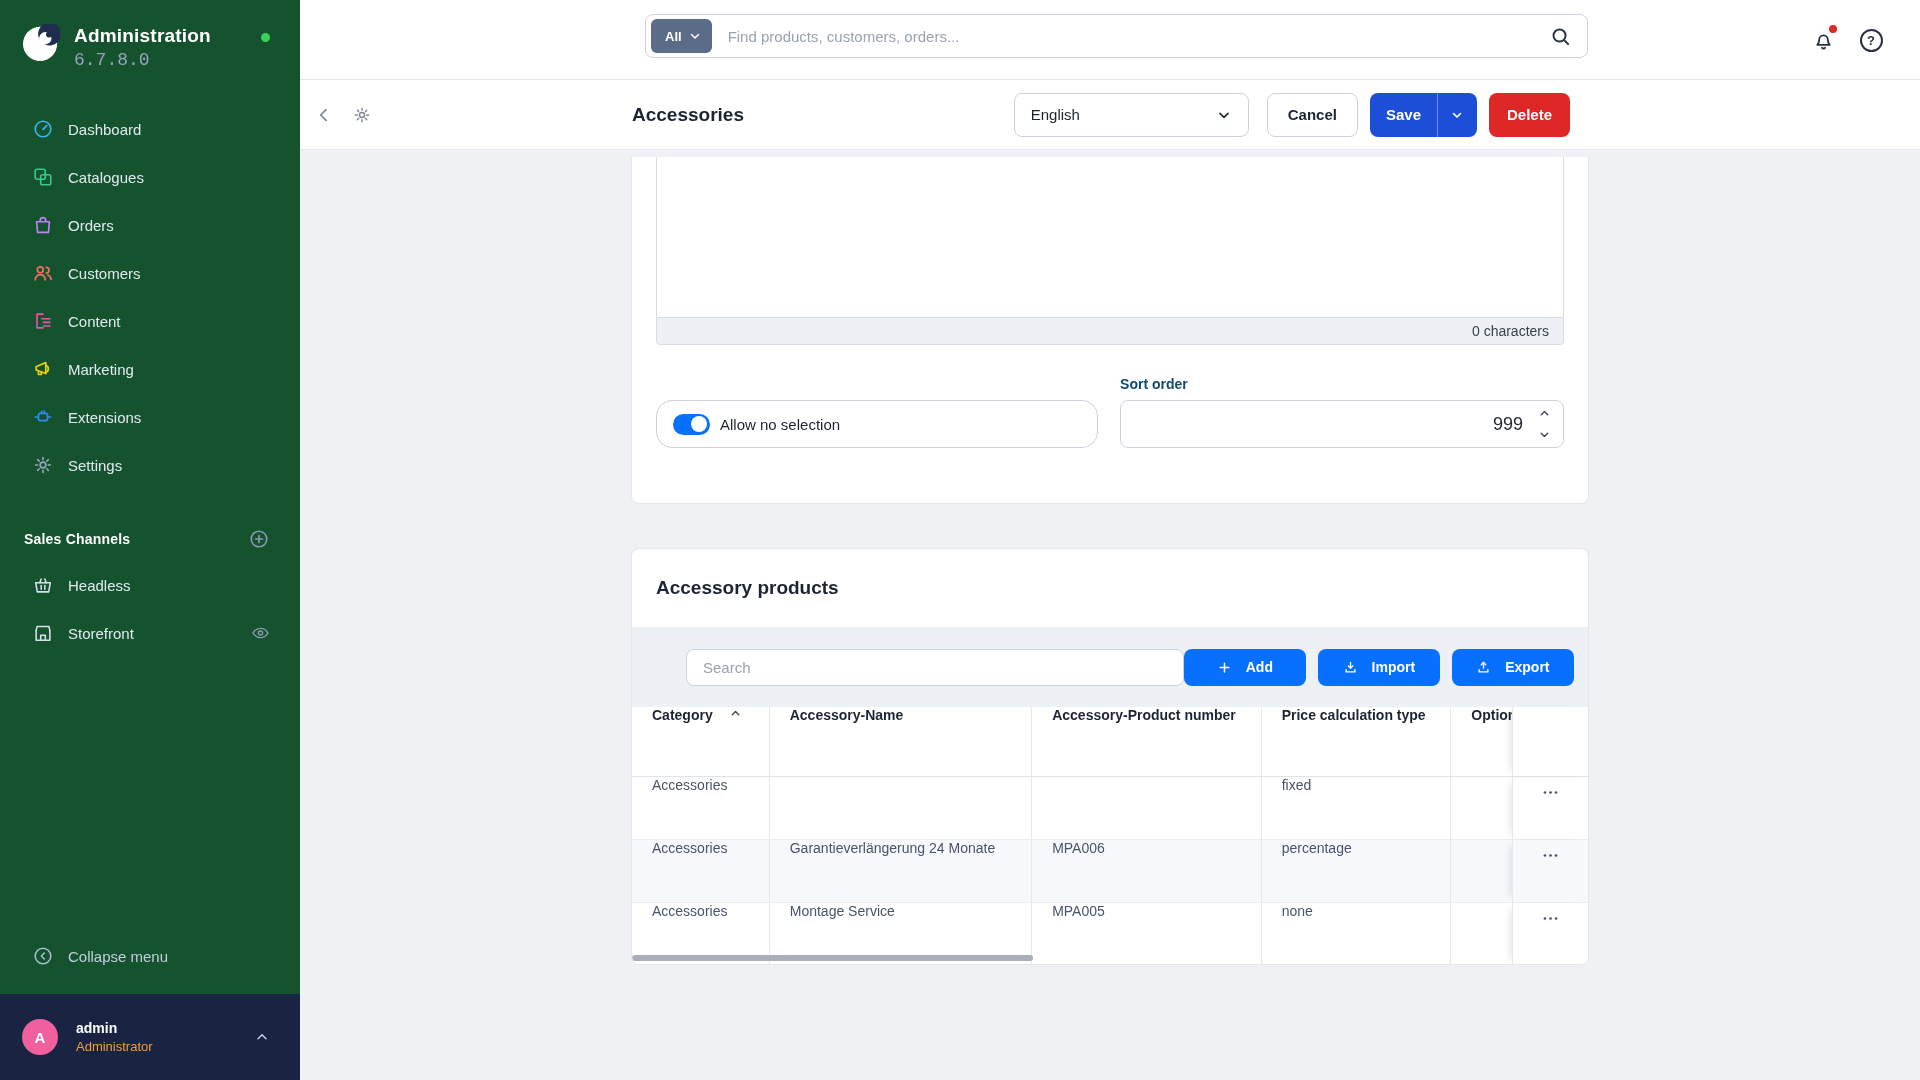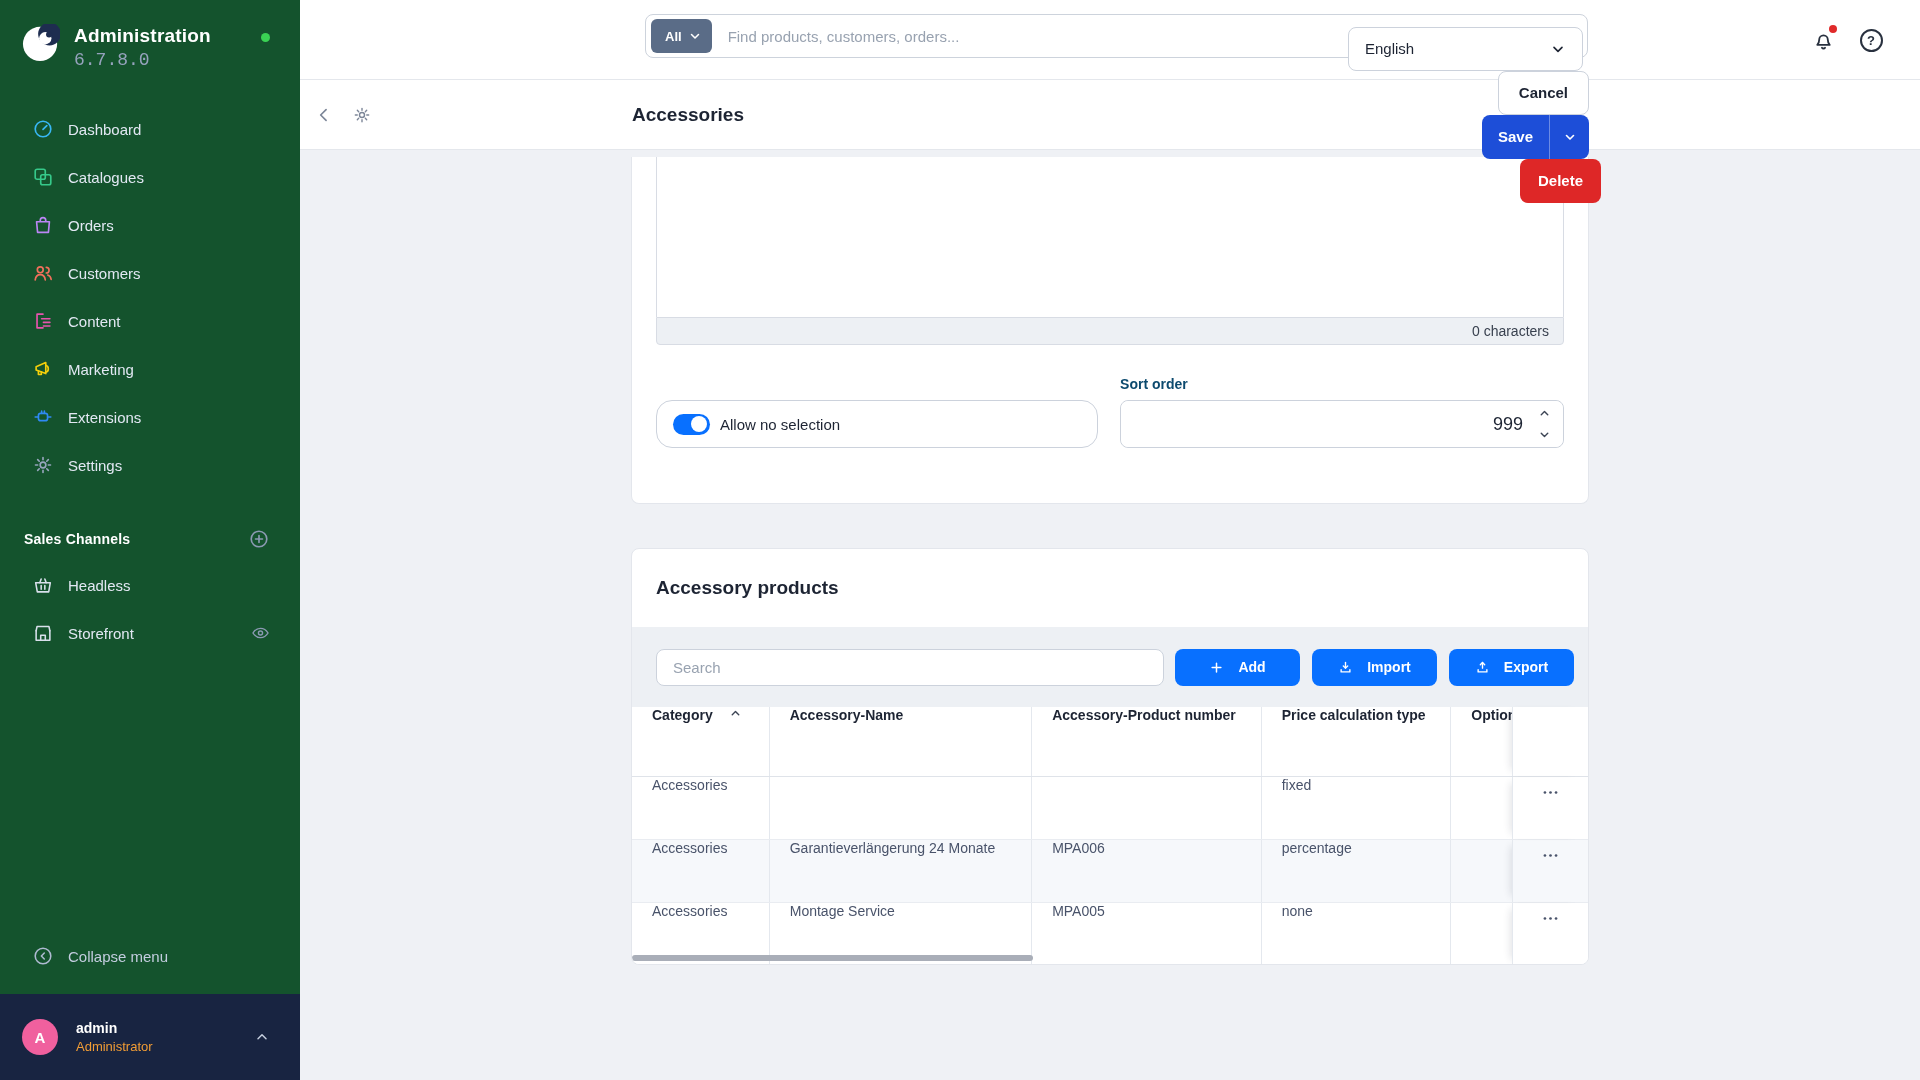--- a/index.html
+++ b/index.html
@@ -43,21 +43,21 @@
   .topbar-icons { position:absolute; right:36px; top:0; height:80px; display:flex; align-items:center; gap:22px; }
   .icon-btn { position:relative; width:26px; height:26px; display:flex; align-items:center; justify-content:center; cursor:pointer; color:#29313f; }
   .icon-btn svg { width:23px; height:23px; }
   .badge-dot { position:absolute; top:-2px; right:-1px; width:8px; height:8px; border-radius:50%; }
   .help-circle { width:23px; height:23px; border:2px solid #29313f; border-radius:50%; display:flex; align-items:center; justify-content:center; font-size:13px; font-weight:700; color:#29313f; }
 
   .smartbar { height:70px; background:#ffffff; border-bottom:1px solid #e4e7ec; position:relative; display:flex; align-items:center; }
   .smartbar-left { display:flex; align-items:center; gap:18px; padding-left:14px; color:#7c8698; }
   .smartbar-left svg { width:20px; height:20px; cursor:pointer; }
   .page-title { position:absolute; left:332px; font-size:19px; font-weight:700; color:#1d2433; }
-  .smartbar-right { position:absolute; right:319px; display:flex; align-items:flex-end;flex-direction:column; }
+  .smartbar-right { position:absolute; right:350px; display:flex; align-items:flex-start; }
   .lang-select { width:235px; height:44px; border:1px solid #ccd2dc; border-radius:8px; background:#fff; display:flex; align-items:center; justify-content:space-between; padding:0 16px; font-size:15px; cursor:pointer; margin-right:18px; }
   .lang-select svg { width:16px; height:16px; color:#1d2433; }
   .btn { height:44px; border-radius:8px; font-size:15px; font-weight:700; display:flex; align-items:center; justify-content:center; cursor:pointer; border:none; font-family:"Liberation Sans",sans-serif; }
   .btn-ghost { background:#fff; border:1px solid #ccd2dc; color:#1d2433; padding:0 20px; margin-right:12px; }
   .btn-save-group { display:flex; margin-right:12px; border-radius:8px; overflow:hidden; }
   .btn-save { width:67px; height:44px; color:#fff; font-size:15px; font-weight:700; display:flex; align-items:center; justify-content:center; cursor:pointer; }
   .btn-save-caret { width:40px; height:44px; display:flex; align-items:center; justify-content:center; cursor:pointer; border-left:1px solid rgba(255,255,255,.35); color:#fff; }
   .btn-save-caret svg { width:14px; height:14px; }
   .btn-danger { color:#fff; padding:0 18px; }
 
@@ -77,21 +77,21 @@
   .field-label { height:24px; font-size:14px; font-weight:700; color:#0c4a6e; }
   .num-wrap { position:relative; height:48px; border:1px solid #ccd2dc; border-radius:8px; background:#fff; }
   .num-input { width:100%; height:100%; border:none; outline:none; border-radius:8px; padding:0 40px 0 17px; font-size:18px; color:#1d2433; font-family:"Liberation Sans",sans-serif;text-align:right; }
   .stepper { position:absolute; right:12px; top:0; height:100%; display:flex; flex-direction:column; justify-content:center; gap:8px; color:#3c4454; }
   .stepper svg { width:13px; height:13px; cursor:pointer; display:block; }
 
   .card-acc { margin-top:44px; height:417px; overflow:hidden; position:relative; }
   .acc-title-row { height:78px; display:flex; align-items:center; padding:0 24px; }
   .acc-title { font-size:19px; font-weight:700; color:#1d2433; }
   .acc-toolbar { height:80px; background:#edf0f4; display:flex; align-items:center; padding:0 14px 0 24px; }
-  .acc-search { width:508px; height:37px; border:1px solid #ccd2dc; border-radius:8px; background:#fff; padding:0 16px; font-size:15px; color:#1d2433; outline:none; font-family:"Liberation Sans",sans-serif; }
+  .acc-search { width:508px; height:37px; border:1px solid #ccd2dc; border-radius:8px; background:#fff; padding:0 16px; font-size:15px; color:#1d2433; outline:none; font-family:"Liberation Sans",sans-serif;margin-left:30px; }
   .acc-search::placeholder { color:#98a2b0; }
   .btn-sm { height:37px; width:125px; border-radius:8px; color:#fff; font-size:14px; font-weight:700; display:flex; align-items:center; justify-content:center; gap:14px; cursor:pointer; }
   .btn-sm svg { width:15px; height:15px; }
   .acc-toolbar .gap { width:12px; }
 
   .t-head, .t-row { display:flex; }
   .t-head { height:70px; border-bottom:1px solid #dfe3e9; }
   .t-row { height:63px; border-bottom:1px solid #e9ecf1; background:#fff; }
   .t-row.alt { background:#f6f8fb; }
   .t-cell { display:flex; align-items:flex-start; padding-left:20px; font-size:14px; color:#49536a; overflow:hidden; white-space:nowrap; }

